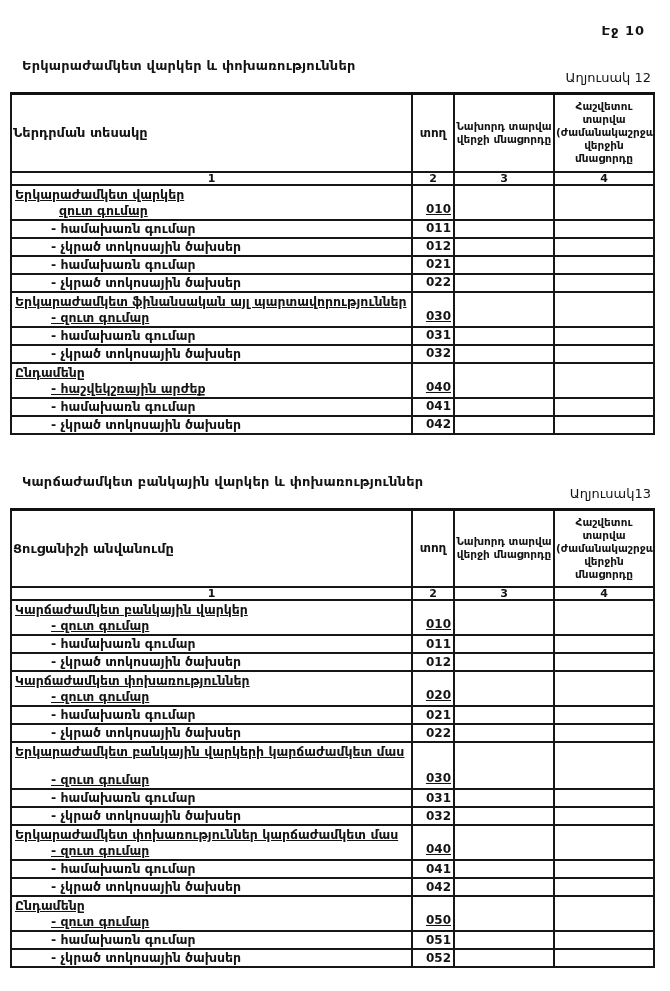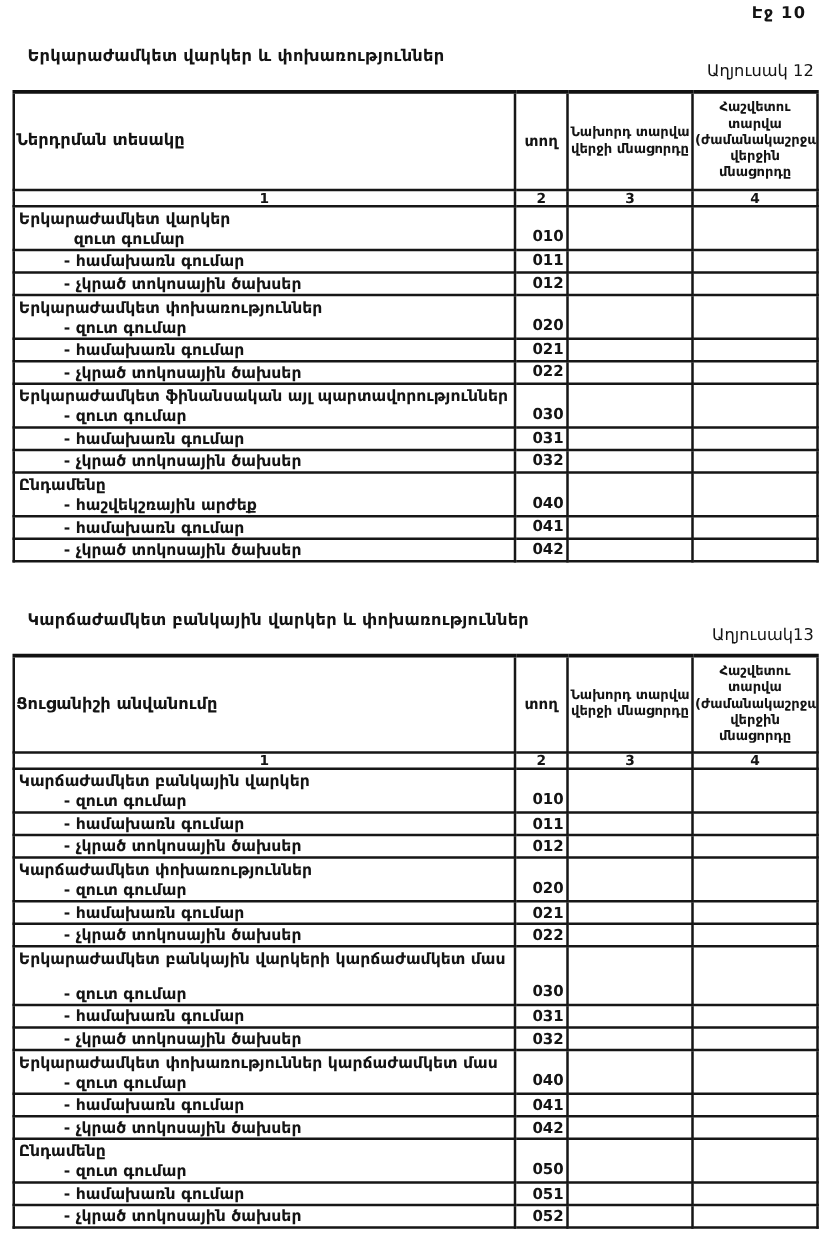--- a/index.html
+++ b/index.html
@@ -5,21 +5,21 @@
   html,body{margin:0;padding:0;background:#ffffff;}
   body{
     width:670px;height:991px;
     font-family:"DejaVu Sans",sans-serif;
     color:#141414;
     -webkit-font-smoothing:antialiased;
   }
   .page{padding:3px 17px 0 10px;box-sizing:border-box;}
   .page-label{
     text-align:right;font-size:13px;font-weight:700;
-    padding-right:8px;margin-bottom:8px;letter-spacing:1px;
+    padding-right:8px;margin-bottom:8px;letter-spacing:1px;margin-top:20px;
   }
   .sec-title{
     display:flex;justify-content:space-between;align-items:flex-end;
     margin:0 2px 7px 0;
   }
   .sec-title h2{
     margin:12px;font-size:13px;font-weight:700;letter-spacing:.2px;
   }
   .tbl-label{font-size:13px;font-weight:400;}
   table.form{
@@ -31,21 +31,21 @@
     font-weight:700;color:#141414;overflow:hidden;
   }
   table.form thead tr.hdr th{border-top:3px solid #111;}
   col.c1{width:401px}col.c2{width:42px}col.c3{width:100px}col.c4{width:100px}
   .h-name{font-size:13px;text-align:left;vertical-align:middle;height:78px;}
   .h-row{font-size:12px;text-align:center;vertical-align:middle;font-weight:700;}
   .h-bal{font-size:10.5px;line-height:13px;text-align:center;vertical-align:middle;padding:2px 1px;font-weight:700;}
   tr.nums td{height:13px;font-size:11px;line-height:11px;text-align:center;padding:0;font-weight:700;}
   tbody td{height:18px;font-size:12.5px;line-height:15px;padding:0 2px;vertical-align:middle;}
   tbody td.c-label{padding-left:3px;}
-  tr.group-row td{height:34px;}
+  tr.group-row td{height:34px;text-decoration:underline;}
   tr.group-row td.c-label{vertical-align:top;padding-top:1px;}
   tr.group-row td.c-code{vertical-align:bottom;padding-bottom:2px;}
   tr.tall td{height:46px;}
   tr.tall .sub{margin-top:12px;}
   .grp{line-height:16px;}
   .sub{line-height:16px;margin-left:36px;}
   .sub.indent{padding-left:8px;}
   td.c-code{text-align:right;font-size:12px;}
   td.c-val{background:#ffffff;}
   .sec2{margin-top:27px;}
@@ -102,29 +102,20 @@
             <td class="c-val"></td>
           </tr>
           <tr>
             <td class="c-label">
               <div class="sub">- չկրած տոկոսային ծախսեր</div>
             </td>
             <td class="c-code">012</td>
             <td class="c-val"></td>
             <td class="c-val"></td>
           </tr>
-          <tr class="group-row">
-            <td class="c-label">
-              <div class="grp">Երկարաժամկետ փոխառություններ</div>
-              <div class="sub">- զուտ գումար</div>
-            </td>
-            <td class="c-code">020</td>
-            <td class="c-val"></td>
-            <td class="c-val"></td>
-          </tr>
           <tr>
             <td class="c-label">
               <div class="sub">- համախառն գումար</div>
             </td>
             <td class="c-code">021</td>
             <td class="c-val"></td>
             <td class="c-val"></td>
           </tr>
           <tr>
             <td class="c-label">

